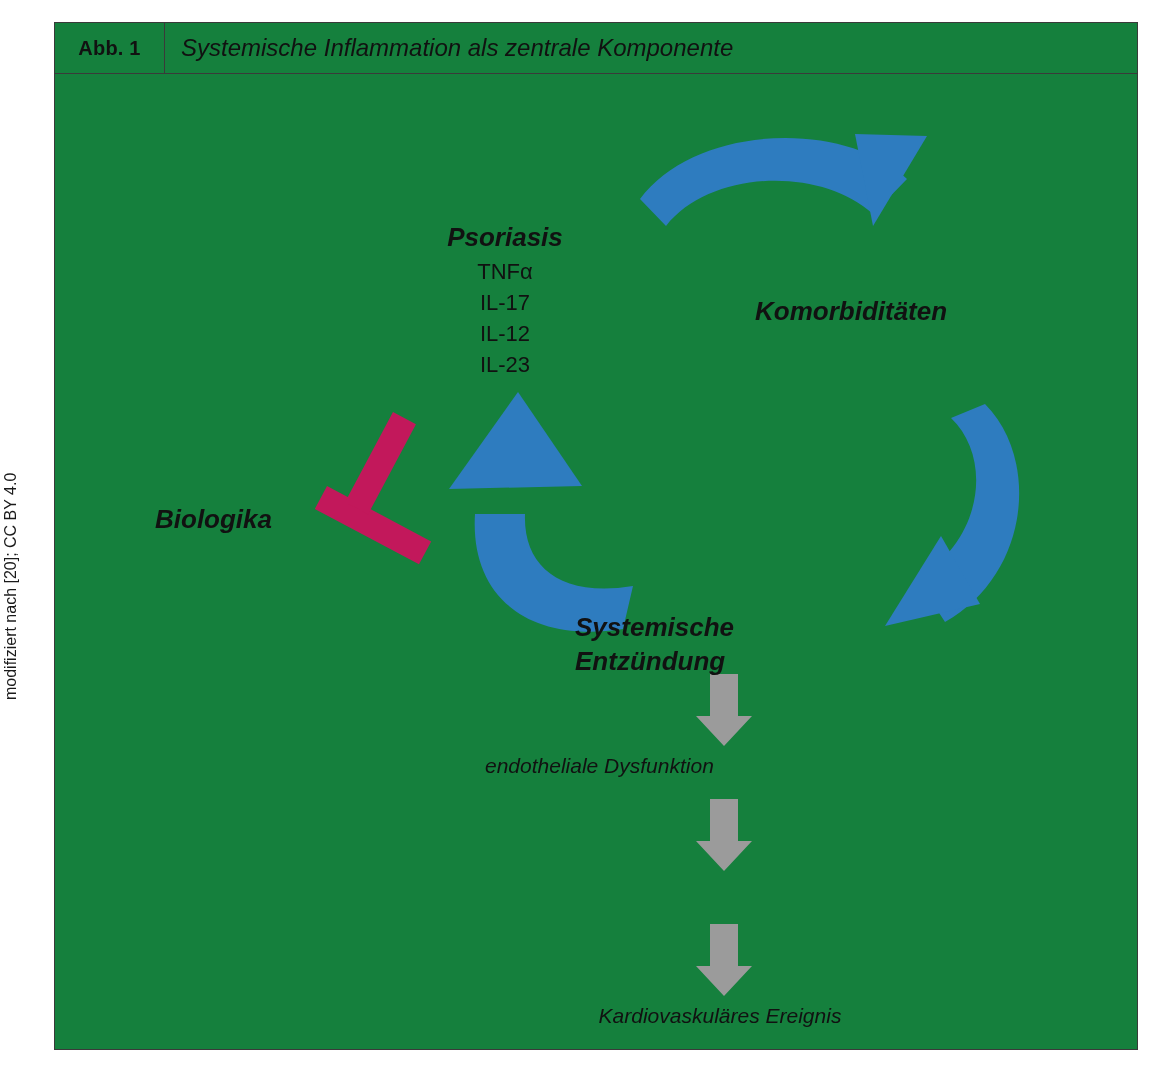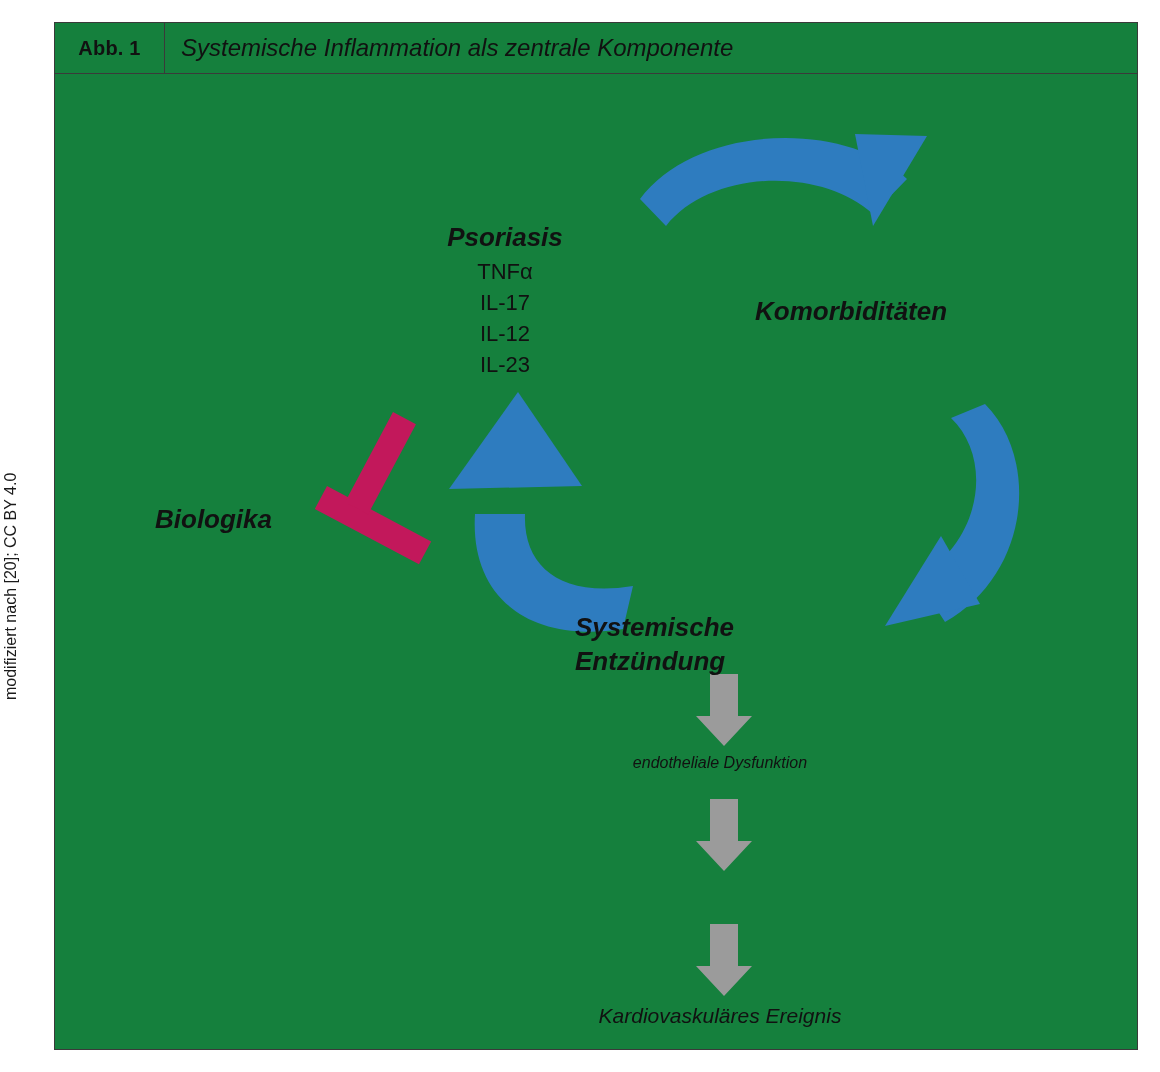--- a/index.html
+++ b/index.html
@@ -134,22 +134,21 @@
     top: 512px;
     width: 290px;
     font-size: 26px;
     line-height: 34px;
     margin-top: 24px;
   }
   #label-endothel {
     left: 430px;
     top: 680px;
     width: 470px;
-    text-align: center;
-    font-size: 16px;
+    font-size: 21px;
   }
   #label-arterio {
     left: 430px;
     top: 805px;
     width: 470px;
     text-align: center;
     font-size: 21px;
   }
   #label-kardio {
     left: 400px;

